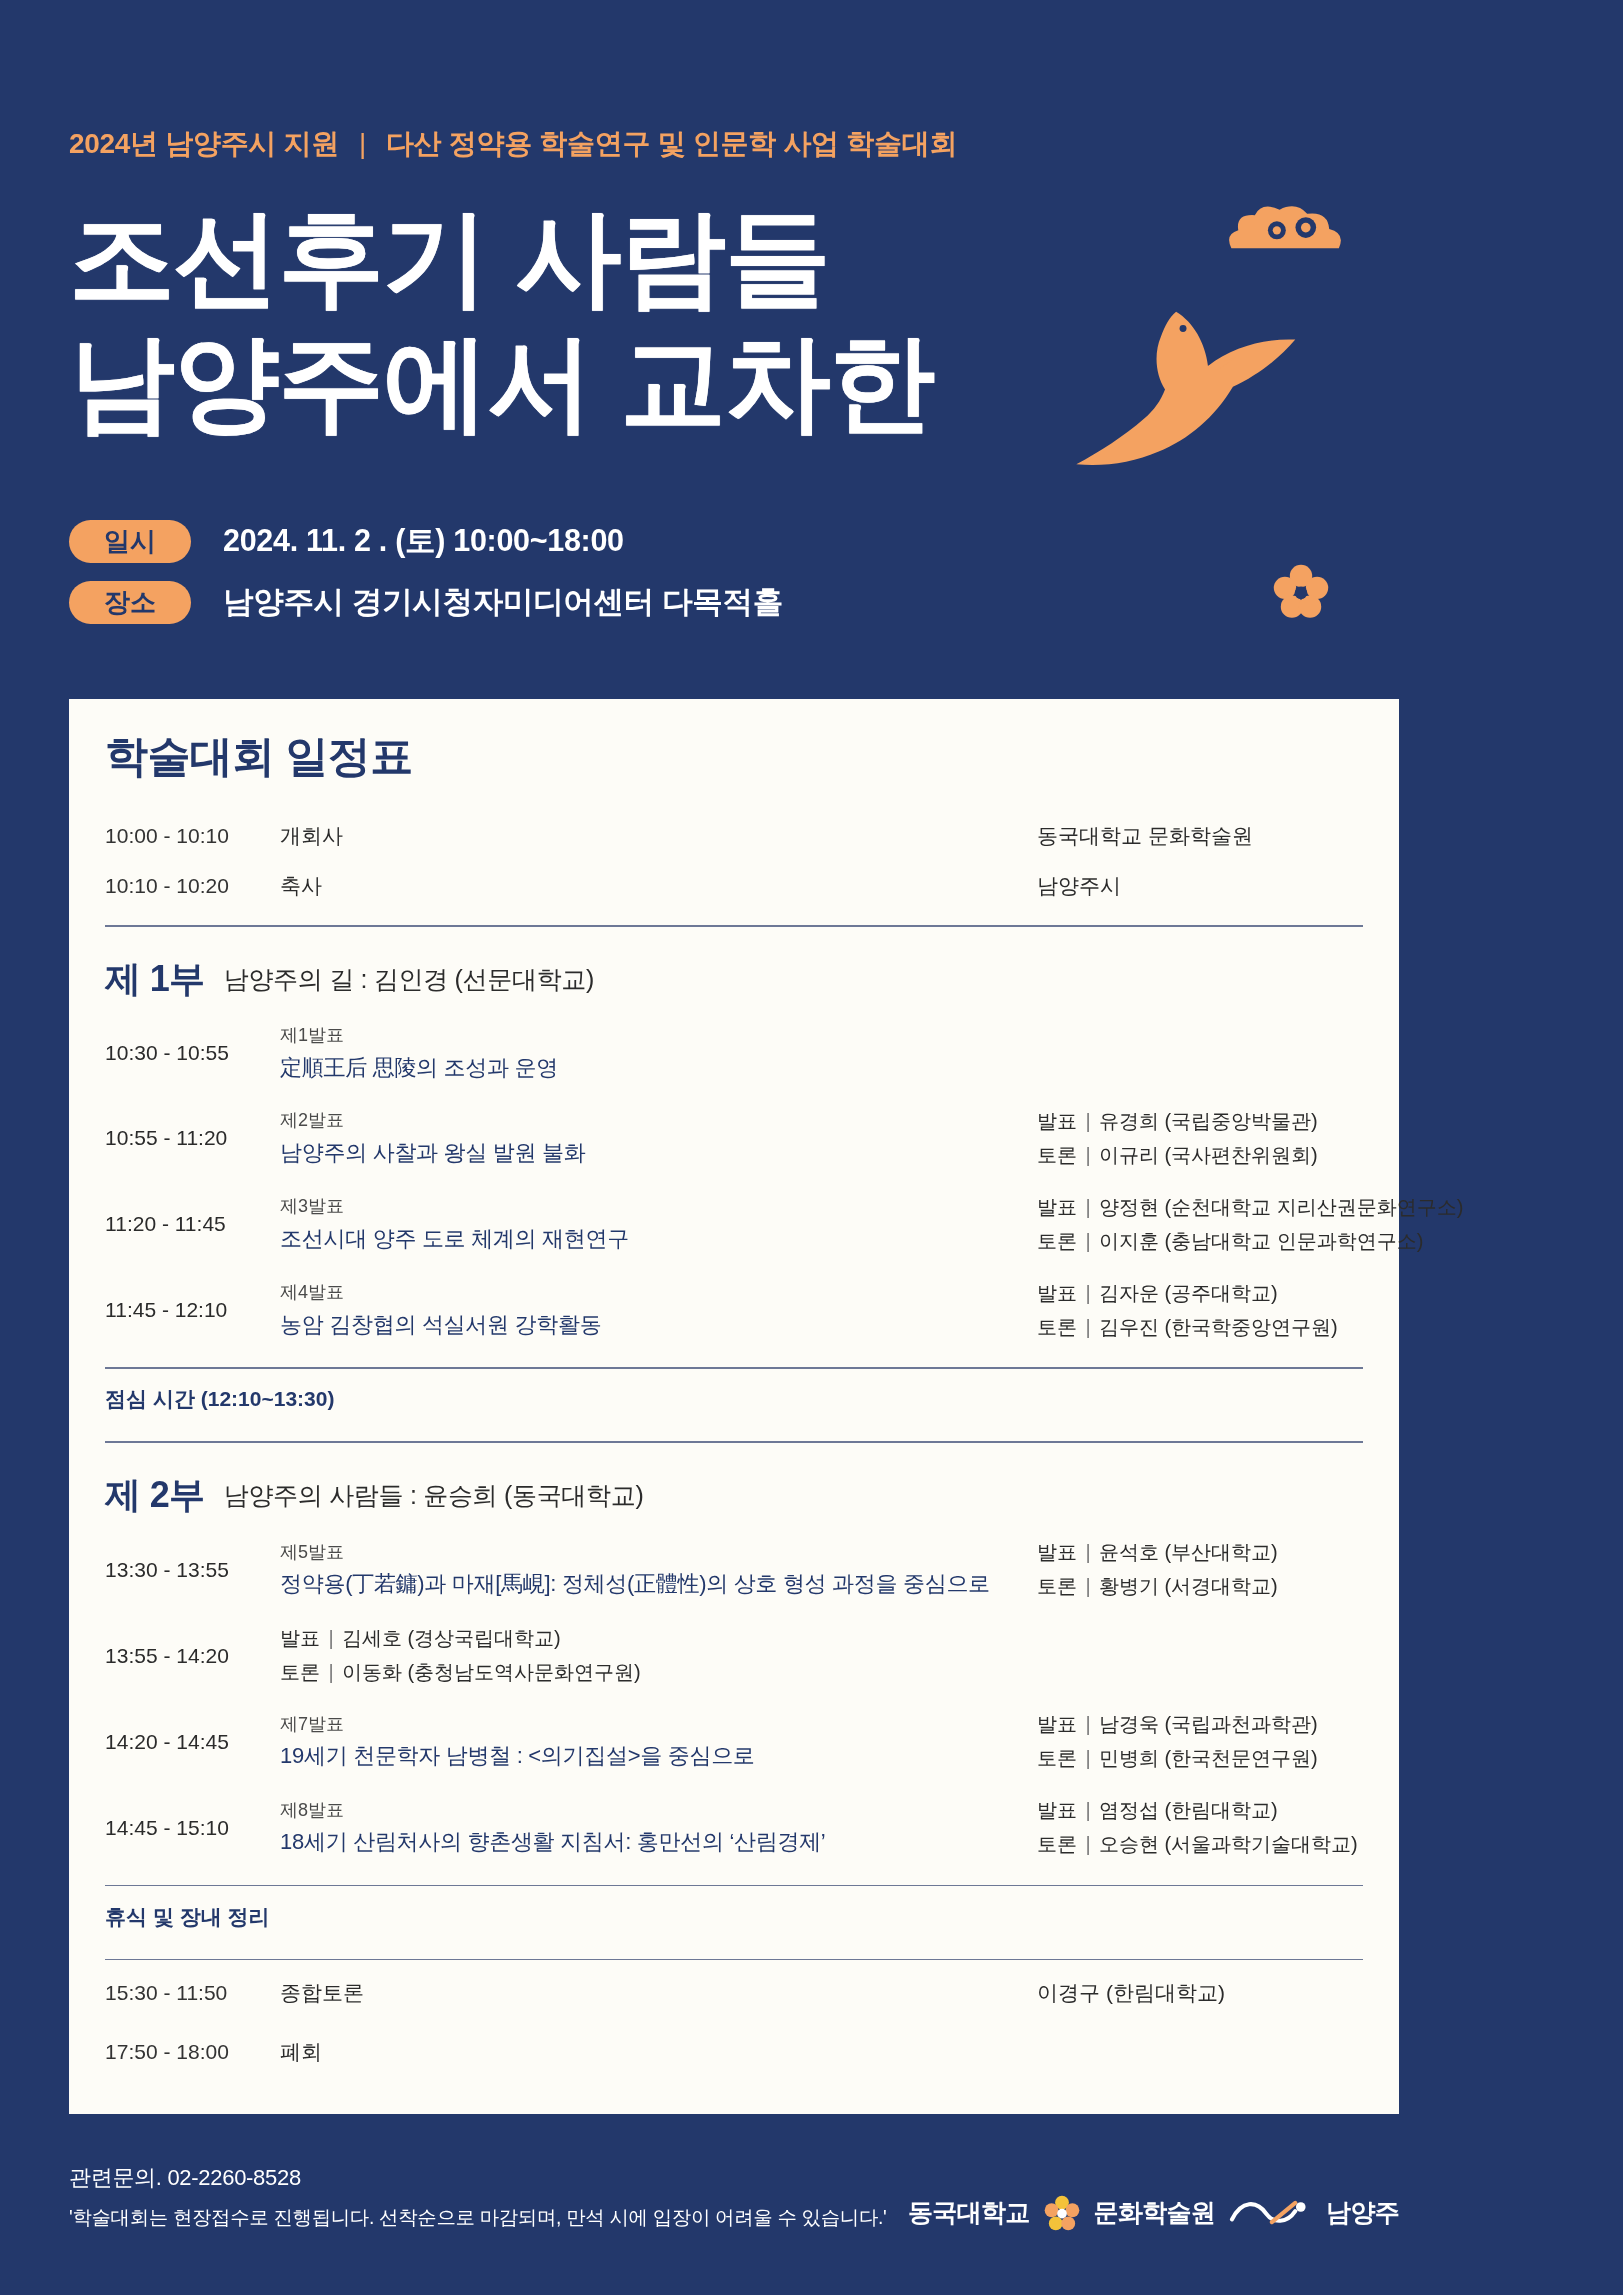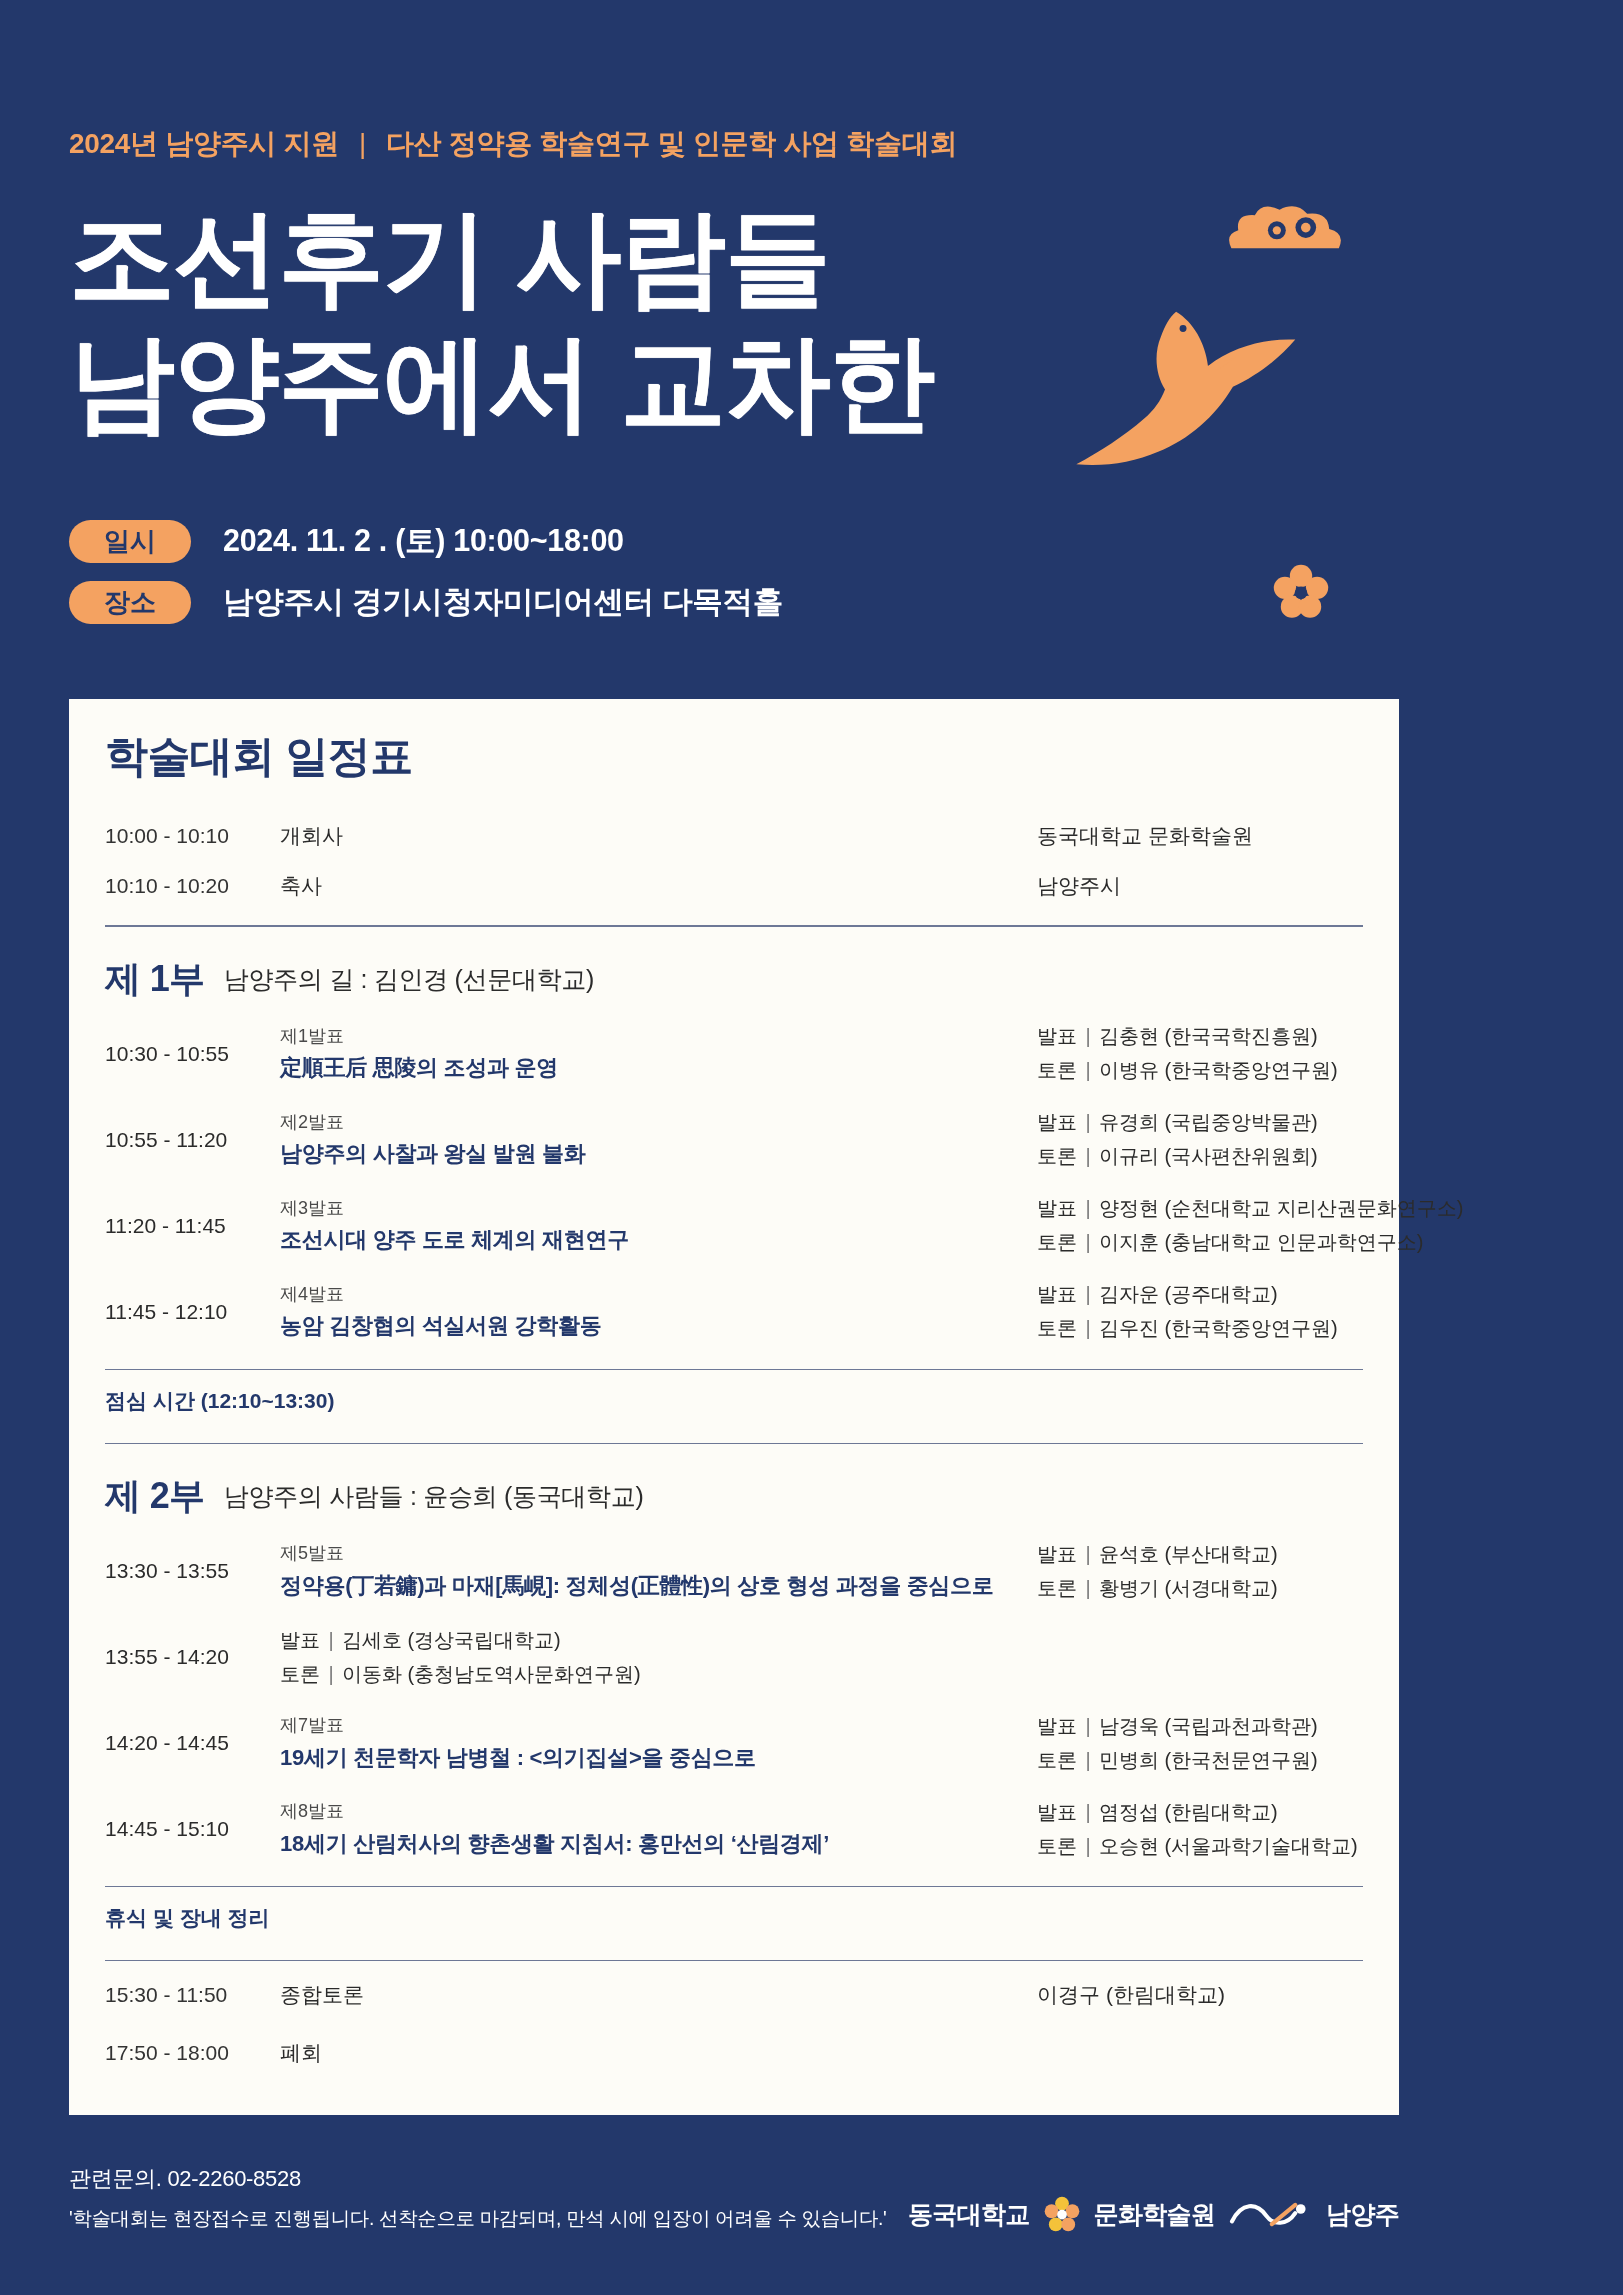--- a/index.html
+++ b/index.html
@@ -154,21 +154,21 @@
     color: #2b2b2b;
   }
   .sess .mid { width: 757px; flex: none; }
   .sess .no {
     font-size: 18px;
     color: #4a4a4a;
     margin-bottom: 5.6px;
   }
   .sess .topic {
     font-size: 22px;
-    font-weight: bold;
+    font-weight: normal;
     color: #23386b;
     letter-spacing: -0.3px;
   }
   .sess .people { flex: 1; }
   .sess .prow {
     font-size: 20px;
     color: #2b2b2b;
     margin-bottom: 7px;
     white-space: nowrap;
   }
@@ -277,28 +277,20 @@
     <div class="part-head">
       <div class="part-no">제 1부</div>
       <div class="part-sub">남양주의 길 : 김인경 (선문대학교)</div>
     </div>
 
     <div class="sess">
       <div class="time">10:30 - 10:55</div>
       <div class="mid">
         <div class="no">제1발표</div>
         <div class="topic">定順王后 思陵의 조성과 운영</div>
-      </div>
-      <div class="people">
-        <div class="prow">
-          <span class="role">발표</span><span class="sep">|</span><span>김충현 (한국국학진흥원)</span>
-        </div>
-        <div class="prow">
-          <span class="role">토론</span><span class="sep">|</span><span>이병유 (한국학중앙연구원)</span>
-        </div>
       </div>
     </div>
 
     <div class="sess">
       <div class="time">10:55 - 11:20</div>
       <div class="mid">
         <div class="no">제2발표</div>
         <div class="topic">남양주의 사찰과 왕실 발원 불화</div>
       </div>
       <div class="people">

